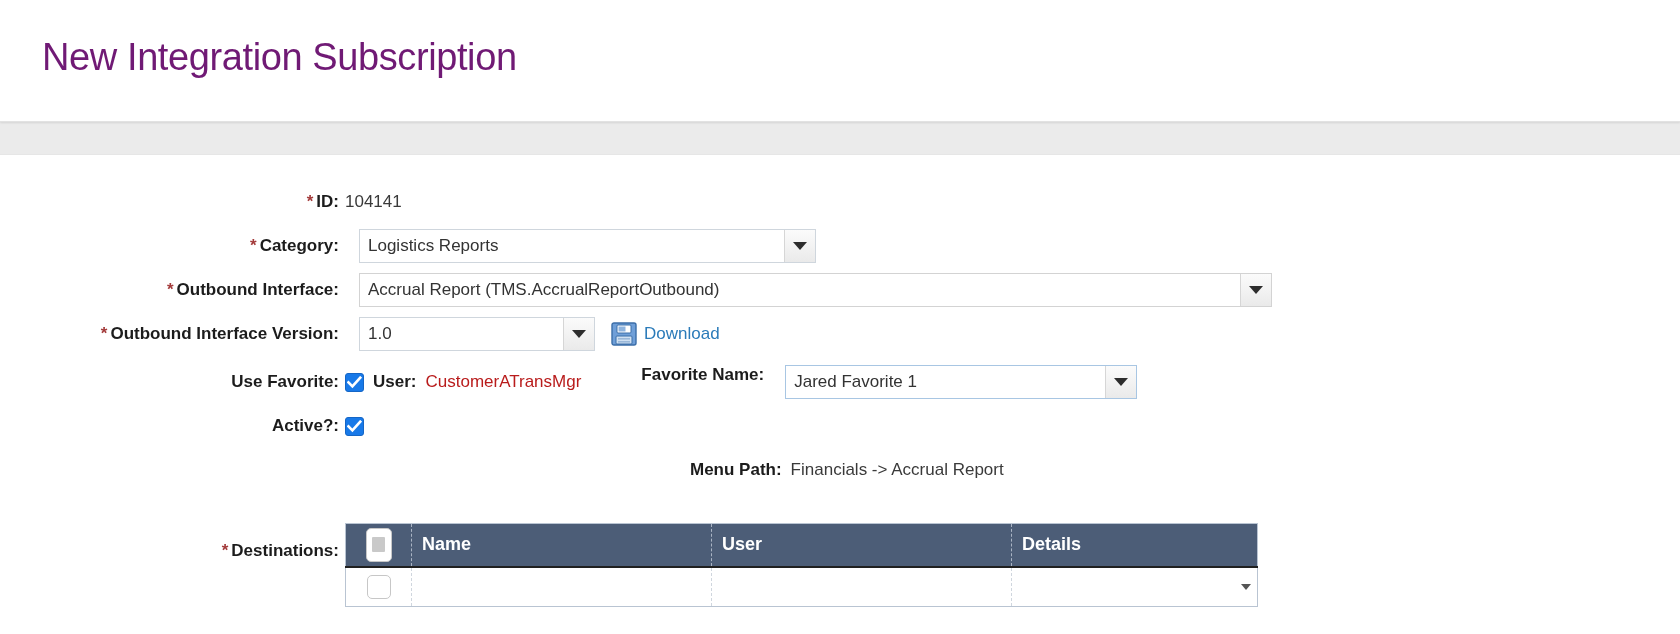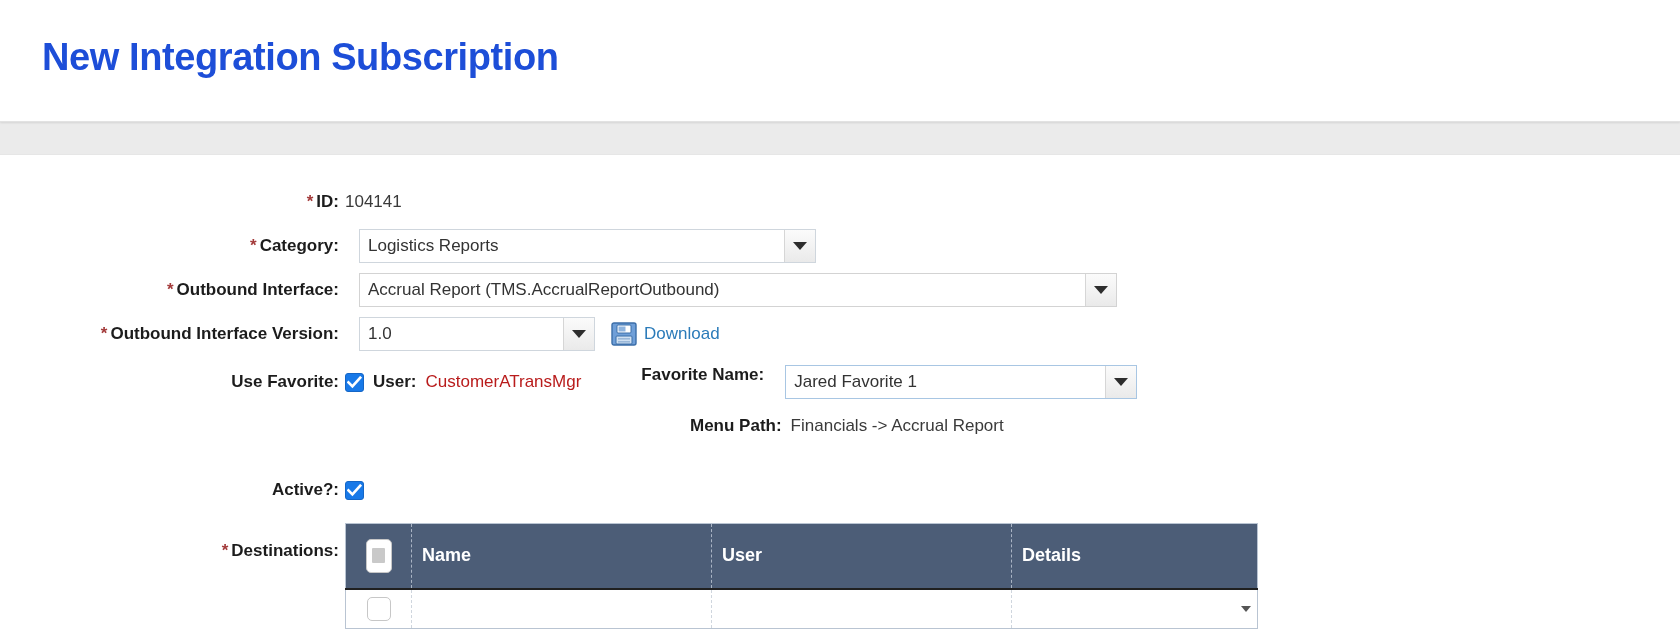--- a/index.html
+++ b/index.html
@@ -22,22 +22,22 @@
     box-sizing: border-box;
     border-bottom: 1px solid #e2e2e2;
     box-shadow: 0 1px 2px rgba(0,0,0,0.10);
     position: relative;
   }
   .page-title {
     position: absolute;
     left: 42px;
     top: 36px;
     font-size: 38px;
-    font-weight: bold;
-    color: #1d4ed8;
+    font-weight: normal;
+    color: #701a75;
     letter-spacing: -0.4px;
     white-space: nowrap;
   }
 
   
   .panel-gap {
     height: 32px;
     background: #ebebeb;
   }
 
@@ -113,21 +113,21 @@
     justify-content: center;
   }
   .chev {
     width: 0; height: 0;
     border-left: 7px solid transparent;
     border-right: 7px solid transparent;
     border-top: 8px solid #2d2d2d;
   }
 
   .sel.w-category { width: 457px; }
-  .sel.w-interface { width: 758px; border-color: #d3d3d3; }
+  .sel.w-interface { width: 913px; border-color: #d3d3d3; }
   .sel.w-version { width: 236px; }
   .sel.w-favorite { width: 352px; border-color: #a8c6e3; }
 
   
   .cb {
     width: 19px;
     height: 19px;
     box-sizing: border-box;
     border-radius: 3px;
     background: #1879e8;
@@ -210,21 +210,21 @@
     border-collapse: collapse;
     border: 1px solid #b9c4d2;
     table-layout: fixed;
   }
   .dtable thead th {
     background: #4c5d77;
     color: #ffffff;
     font-size: 18px;
     font-weight: bold;
     text-align: left;
-    height: 65px;
+    height: 43px;
     padding: 0 0 0 10px;
     border-right: 1px dashed #aab4c4;
     box-sizing: border-box;
     vertical-align: middle;
     border-bottom: 2px solid #202020;
   }
   .dtable thead th:last-child { border-right: none; }
   .dtable thead th.cb-col {
     width: 66px;
     padding: 0;
@@ -361,34 +361,34 @@
         <span class="right-label">Favorite Name:</span>
         <div class="sel w-favorite">
           <span class="sel-text">Jared Favorite 1</span>
           <span class="sel-arrow">
               <span class="chev"></span>
             </span>
         </div>
       </div>
     </div>
 
-    <div class="frow" style="margin-bottom:42px;">
-      <div class="flabel" style="width:0;padding:0;"></div>
-      <div style="margin-left:690px;display:flex;align-items:center;">
-        <span class="right-label">Menu Path:</span>
-        <span class="inline-value" style="margin-left:2px;">Financials -&gt; Accrual Report</span>
-      </div>
-    </div>
-
     <div class="frow" style="margin-bottom:22px;">
       <div class="flabel">Active?:</div>
       <div class="cb">
         <svg width="15" height="13" viewBox="0 0 15 13">
           <path d="M1.5 6.4 L5.4 10.3 L13.2 1.7" fill="none" stroke="#ffffff" stroke-width="2.6" stroke-linecap="square"></path>
         </svg>
+      </div>
+    </div>
+
+    <div class="frow" style="margin-bottom:42px;">
+      <div class="flabel" style="width:0;padding:0;"></div>
+      <div style="margin-left:690px;display:flex;align-items:center;">
+        <span class="right-label">Menu Path:</span>
+        <span class="inline-value" style="margin-left:2px;">Financials -&gt; Accrual Report</span>
       </div>
     </div>
 
     <div class="dest-row">
       <div class="dest-label">
         <span class="req">*</span><span>Destinations:</span>
       </div>
       <table class="dtable">
         <thead>
           <tr>

